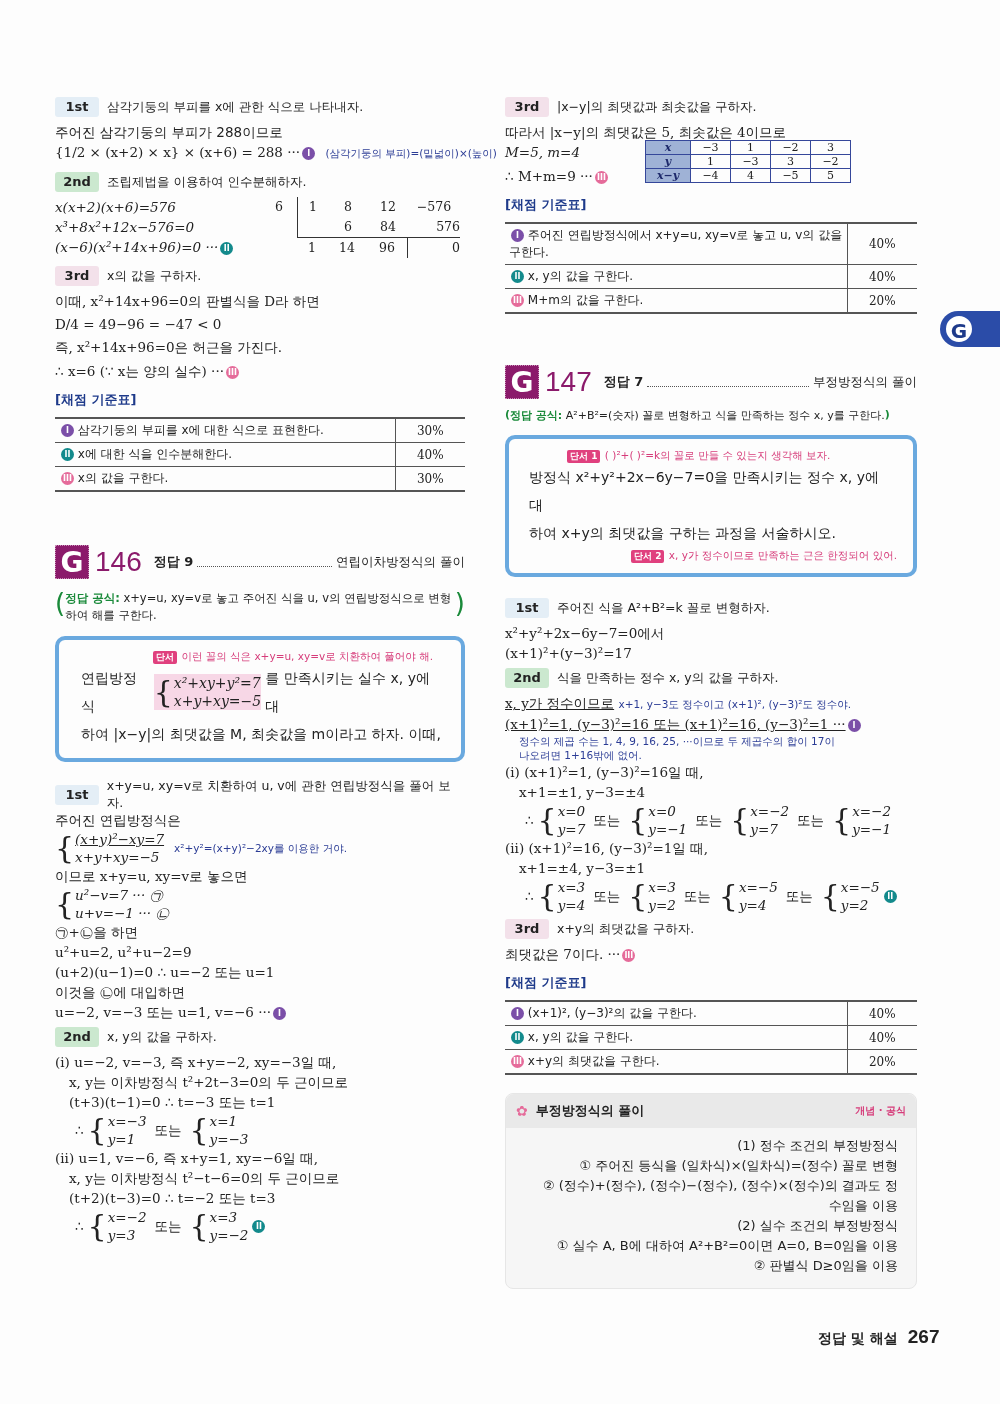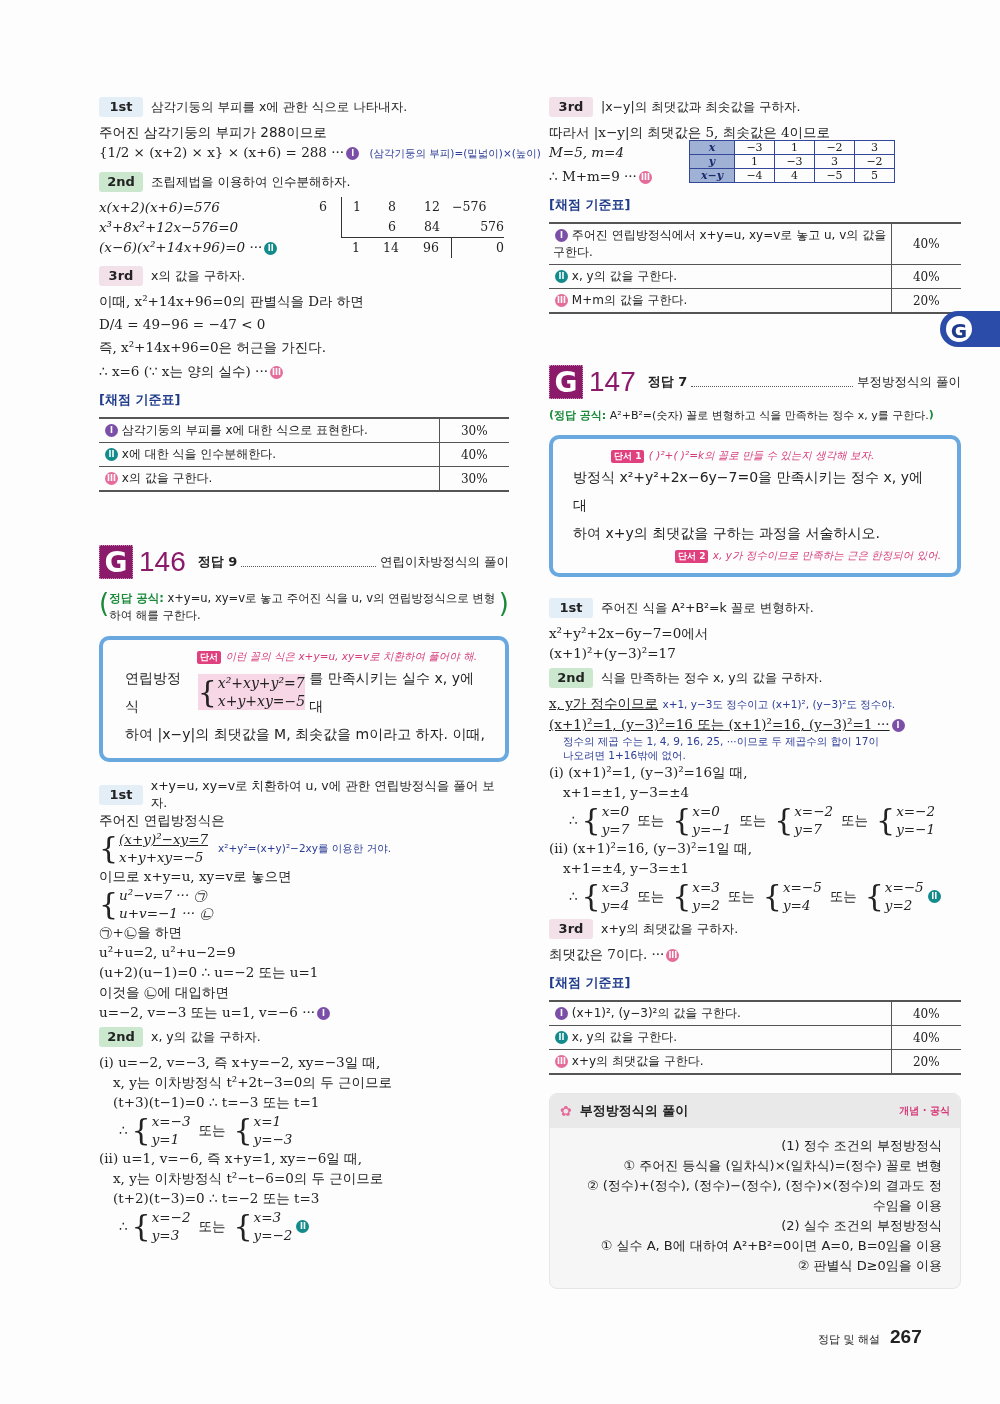--- a/index.html
+++ b/index.html
@@ -1,38 +1,38 @@
 <!DOCTYPE html>
 <html><head>
 <meta charset="utf-8">
 <style>
   * { box-sizing: border-box; margin: 0; padding: 0; }
   body { width: 1000px; height: 1404px; background: #fdfdfd; font-family: "DejaVu Sans", sans-serif; color: #222; position: relative; overflow: hidden; font-size: 13px; }
-  .col { position: absolute; top: 92px; margin-left: 44px; }
+  .col { position: absolute; top: 92px; }
   .col-left { left: 55px; width: 410px; }
   .col-right { left: 505px; width: 412px; }
   .m { font-family: "DejaVu Serif", serif; font-style: italic; }
   .line { font-family: "DejaVu Serif", serif; font-size: 13.5px; line-height: 20px; white-space: nowrap; }
   .ko { font-family: "DejaVu Sans", sans-serif; font-style: normal; }
   .step { display: flex; align-items: center; margin: 4px 0 4px 0; height: 22px; }
   .badge { display: inline-block; width: 44px; height: 20px; border-radius: 3px; font-weight: bold; font-size: 13px; text-align: center; line-height: 20px; margin-right: 8px; color: #222; }
   .b1 { background: #e4eef6; }
   .b2 { background: #cbe8cf; }
   .b3 { background: #f3e1ea; }
   .step-text { font-size: 12.5px; }
   .circ { display: inline-block; width: 13px; height: 13px; border-radius: 50%; color: #fff; font-size: 8px; line-height: 13px; text-align: center; font-weight: bold; font-style: normal; font-family: "DejaVu Sans", sans-serif; vertical-align: middle; margin-left: 2px; }
   .c1 { background: #7b4fa8; }
   .c2 { background: #138a8c; }
   .c3 { background: #e56b9a; }
   .rubric-title { color: #1e3a8a; font-weight: bold; font-size: 13px; margin: 10px 0 8px; }
   table.rubric { width: 100%; border-collapse: collapse; font-size: 12px; border-top: 2px solid #555; border-bottom: 2px solid #555; }
   table.rubric td { border-bottom: 1px solid #555; padding: 3px 4px; height: 23px; }
   table.rubric td.pct { width: 70px; border-left: 1px solid #555; text-align: center; font-family: "DejaVu Serif", serif; }
   .note-blue { color: #2b3c95; font-size: 10.5px; font-family: "DejaVu Sans", sans-serif; font-style: normal; }
-  .note-pink { color: #d63c7a; font-size: 10.5px; font-style: italic; }
+  .note-pink { color: #d63c7a; font-size: 10.5px; }
   .prob-head { display: flex; align-items: center; height: 36px; }
   .gbox { width: 34px; height: 34px; background: #8b1a6b; color: #fff; font-weight: bold; font-size: 28px; text-align: center; line-height: 34px; border: 1px dotted #c98fb8; }
   .pnum { color: #8b1a6b; font-size: 28px; margin-left: 6px; font-family: "Liberation Sans", sans-serif; }
   .ans { font-weight: bold; font-size: 13px; margin-left: 12px; }
   .dots { flex: 1; border-bottom: 1px dotted #555; margin: 0 4px; height: 10px; }
   .topic { font-size: 12.5px; }
   .formula { margin-top: 8px; font-size: 11.5px; display: flex; }
   .formula .br { color: #1a8a3a; font-size: 26px; line-height: 30px; }
   .formula .lbl { color: #1a8a3a; font-weight: bold; }
   .qbox { border: 4px solid #6aa9df; border-radius: 10px; padding: 8px 16px 10px 22px; margin-top: 12px; font-size: 14px; line-height: 28px; }
@@ -41,21 +41,21 @@
   .sys { display: inline-flex; align-items: center; vertical-align: middle; }
   .sys .brace { font-size: 30px; line-height: 30px; font-family: "DejaVu Serif", serif; font-style: normal; margin-right: 1px; }
   .sys .rows { display: flex; flex-direction: column; line-height: 18px; }
   .synth { position: absolute; }
   .concept { border-radius: 8px; background: #f6f6f6; border: 1px solid #e6e6e6; margin-top: 18px; }
   .concept-head { background: #e9e9e9; border-radius: 8px 8px 0 0; height: 34px; display: flex; align-items: center; padding: 0 10px; }
   .concept-body { padding: 8px 18px 12px 20px; font-size: 13px; line-height: 20px; text-align: right; }
   .gtab { position: absolute; left: 940px; top: 311px; width: 60px; height: 36px; background: #2b4ca8; border-radius: 18px 0 0 18px; }
   .gtab .g { position: absolute; left: 4px; top: 3px; width: 30px; height: 30px; border-radius: 50%; background: #fff; color: #1e3a8a; font-weight: bold; font-size: 20px; text-align: center; line-height: 30px; border: 2px solid #2b4ca8; }
   .footer { position: absolute; top: 1326px; left: 818px; display: flex; align-items: baseline; }
-  .footer .lbl { font-size: 11px; font-weight: normal; }
+  .footer .lbl { font-size: 14px; font-weight: bold; }
   .footer .pg { font-size: 19px; font-weight: bold; margin-left: 10px; font-family: "Liberation Sans", sans-serif; }
   table.xy { border-collapse: collapse; font-family: "DejaVu Serif", serif; font-size: 11px; }
   table.xy td { border: 1px solid #35479a; width: 40px; height: 14px; text-align: center; line-height: 12px; padding: 0; }
   table.xy td.h { background: #9fb2d6; font-style: italic; font-weight: bold; color: #1e2a6b; width: 45px; }
 </style>
 </head>
 <body>
 
 <div class="col col-left">
   <div class="step">
@@ -74,21 +74,21 @@
     <div class="line m">x(x+2)(x+6)=576</div>
     <div class="line m">x³+8x²+12x−576=0</div>
     <div class="line m"><span>(x−6)(x²+14x+96)=0 ···</span><span class="circ c2">II</span></div>
     <div class="synth" style="left:220px;top:0;width:185px;font-family:'DejaVu Serif',serif;font-size:12.5px">
       <div style="display:flex;line-height:20px">
           <span style="width:22px">6</span>
         <div style="border-left:1px solid #333;display:flex;flex:1">
           <span style="width:30px;text-align:center">1</span>
             <span style="width:40px;text-align:center">8</span>
             <span style="width:40px;text-align:center">12</span>
-            <span style="flex:1;text-align:left">−576</span>
+            <span style="flex:1;text-align:center">−576</span>
           </div>
         </div>
       <div style="display:flex;line-height:20px">
           <span style="width:22px"></span>
         <div style="border-left:1px solid #333;border-bottom:1px solid #333;display:flex;flex:1">
           <span style="width:30px"></span>
             <span style="width:40px;text-align:center">6</span>
             <span style="width:40px;text-align:center">84</span>
             <span style="flex:1;text-align:right">576</span>
           </div>

